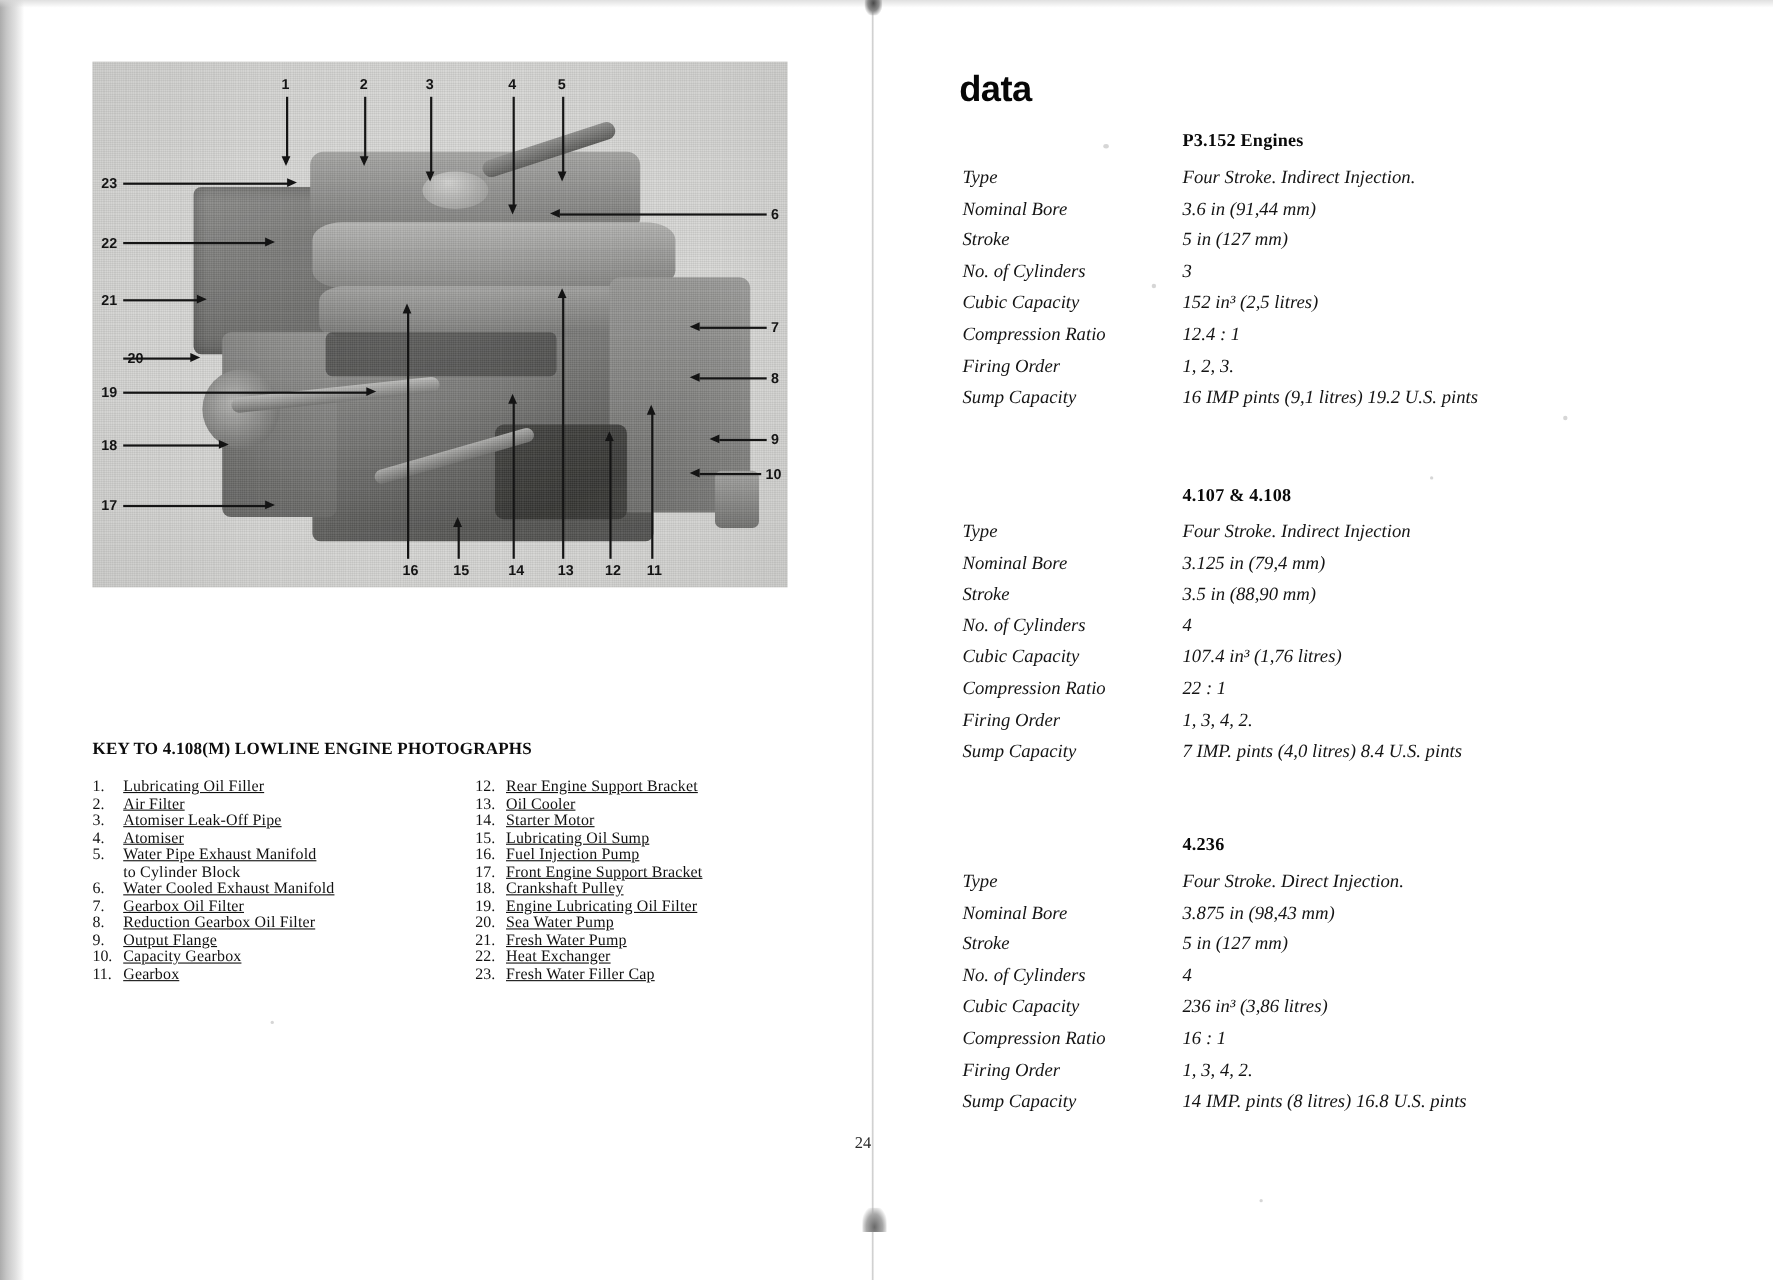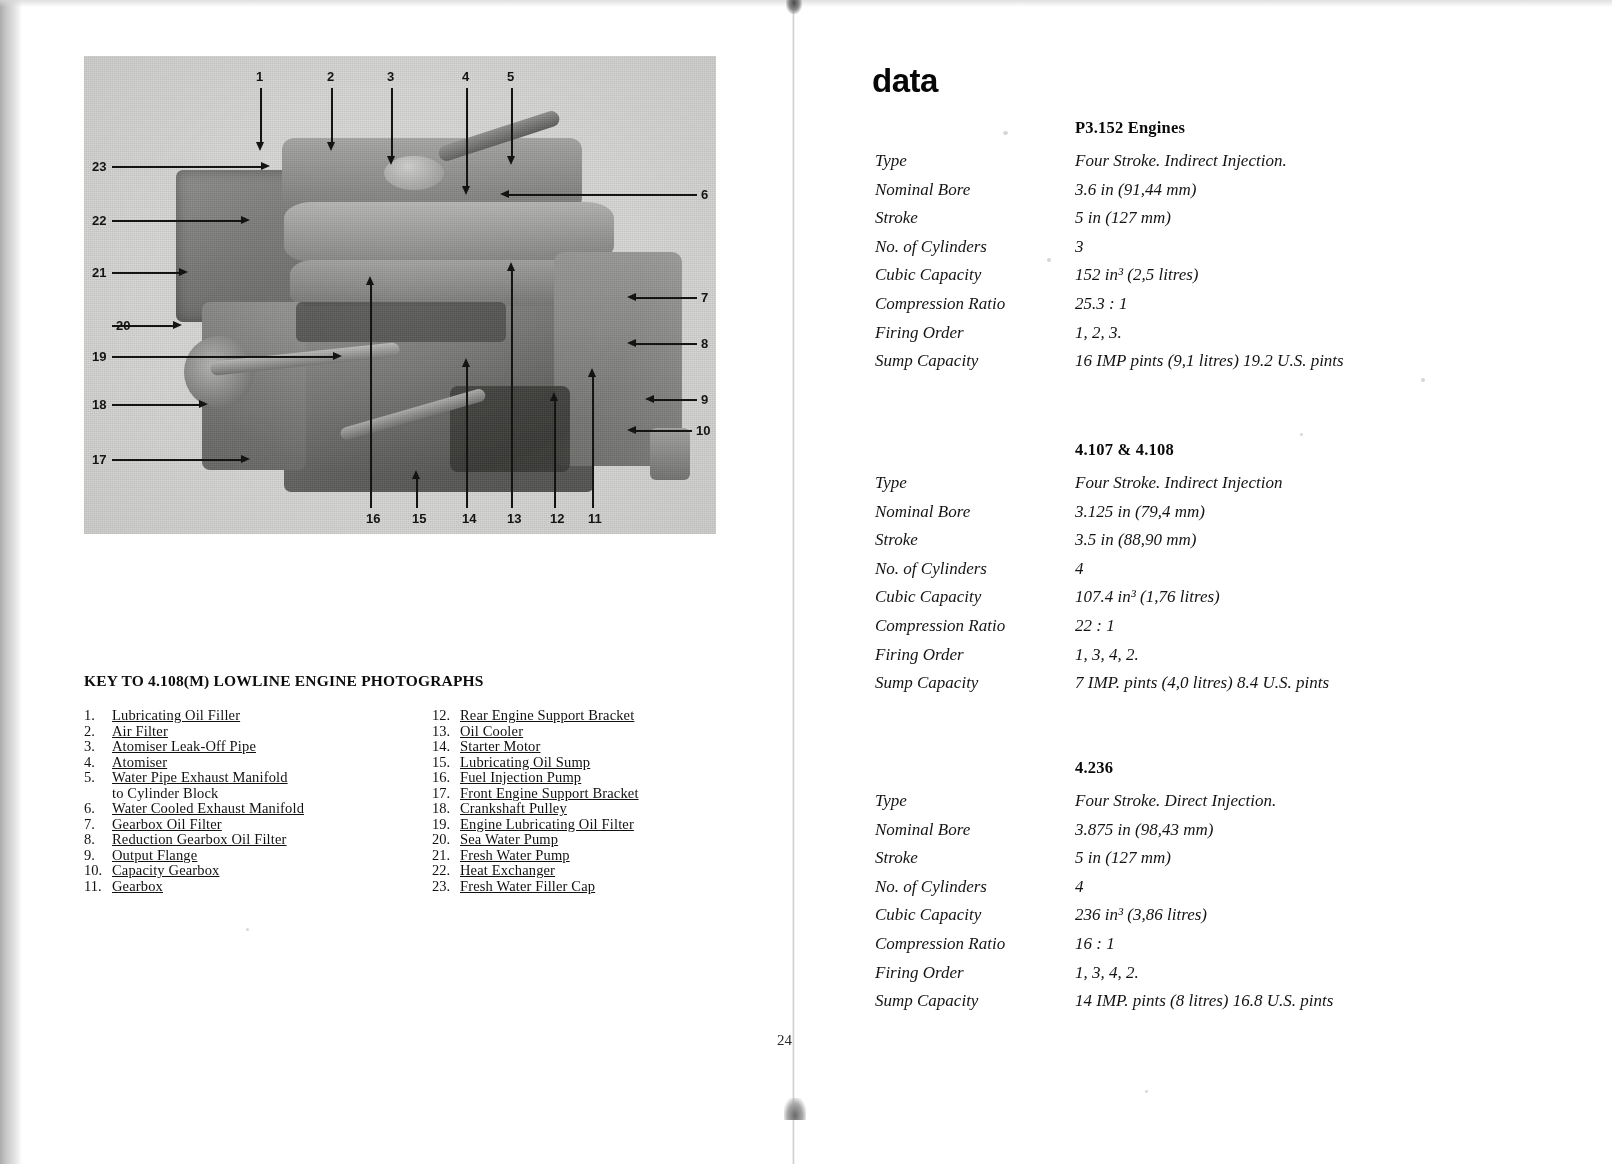--- a/index.html
+++ b/index.html
@@ -409,21 +409,21 @@
     <div class="spec-row" style="top:118.8px;">
         <span class="spec-label">No. of Cylinders</span>
         <span class="spec-value">3</span>
       </div>
     <div class="spec-row" style="top:147.4px;">
         <span class="spec-label">Cubic Capacity</span>
         <span class="spec-value">152 in³ (2,5 litres)</span>
       </div>
     <div class="spec-row" style="top:176px;">
         <span class="spec-label">Compression Ratio</span>
-        <span class="spec-value">25.3 : 1</span>
+        <span class="spec-value">12.4 : 1</span>
       </div>
     <div class="spec-row" style="top:204.6px;">
         <span class="spec-label">Firing Order</span>
         <span class="spec-value">1, 2, 3.</span>
       </div>
     <div class="spec-row" style="top:233.2px;">
         <span class="spec-label">Sump Capacity</span>
         <span class="spec-value">16 IMP pints (9,1 litres) 19.2 U.S. pints</span>
       </div>
   </div>

